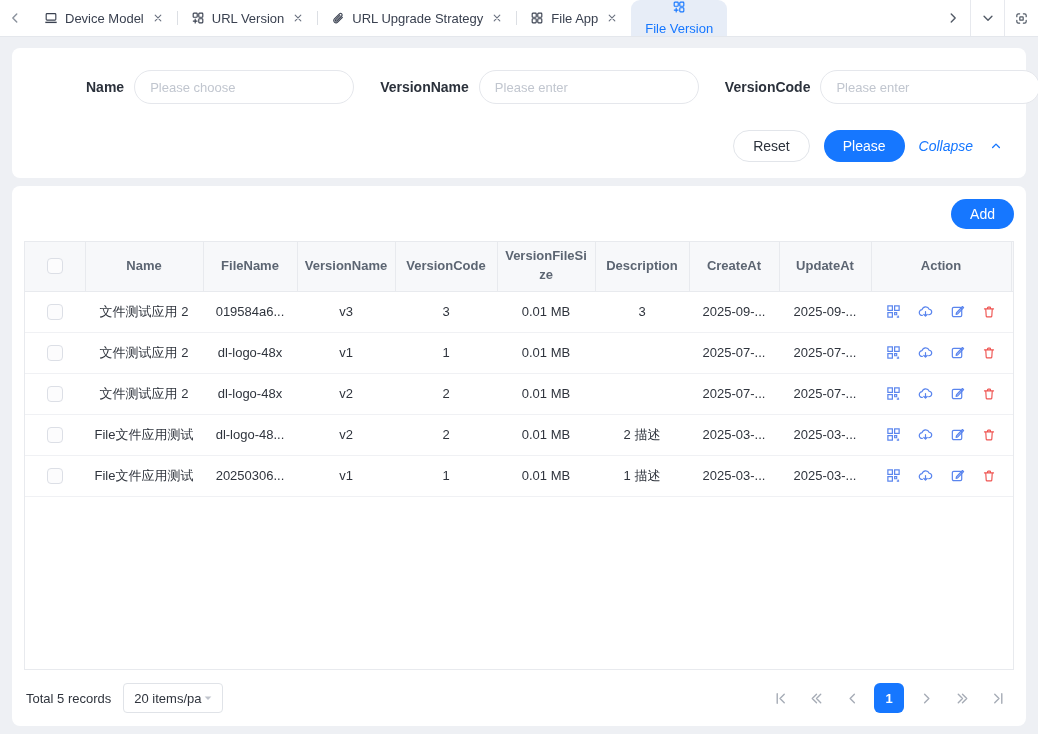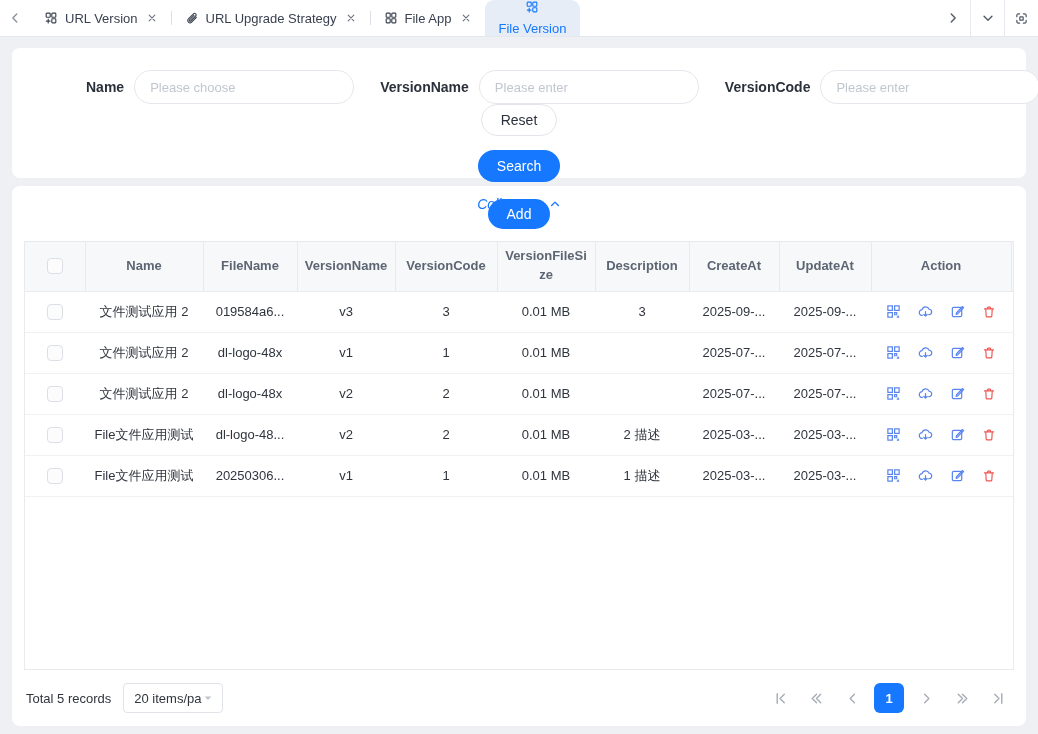--- a/index.html
+++ b/index.html
@@ -45,35 +45,35 @@
   }
   .fields { display:flex; align-items:center; padding-left:50px; }
   .field { display:flex; align-items:center; margin-right:26px; }
   .field label { font-weight:700; color:#2b313b; font-size:14px; margin-right:10px; white-space:nowrap; }
   .field input {
     width:220px; height:34px; border:1px solid #e5e7ec; border-radius:17px;
     padding:8px 15px; font-size:13px; color:#303133; outline:none;
     font-family:inherit; background:#fff;
   }
   .field input::placeholder { color:#c1c6cf; }
-  .form-actions { display:flex; justify-content:flex-end; align-items:center; gap:14px;flex-direction:column; }
+  .form-actions { display:flex; justify-content:flex-end; align-items:center; gap:14px; }
   .btn {
     height:32px; padding:0 19px; border-radius:16px; font-size:14px;
     cursor:pointer; font-family:inherit; display:inline-flex; align-items:center;
   }
   .btn.plain { background:#fff; border:1px solid #e2e5ea; color:#2b313b; }
   .btn.primary { background:#1677ff; border:none; color:#fff; }
   .collapse-link {
     color:#1677ff; font-size:14px; display:flex; align-items:center; gap:17px; cursor:pointer;font-style:italic;
   }
   .table-card {
     margin:8px 12px; background:#fff; border-radius:8px;
     height:540px; padding:0 10px; display:flex; flex-direction:column;
   }
-  .card-toolbar { display:flex; justify-content:center; align-items:center; padding:13px 2px 12px; }
+  .card-toolbar { display:flex; justify-content:flex-end; align-items:center; padding:13px 2px 12px; }
   .btn.add { height:30px; }
   
   .table-wrap { flex:1; margin:0 2px; border:1px solid #e8eaee; overflow:hidden; }
   table { width:100%; border-collapse:collapse; table-layout:fixed; }
   thead th {
     background:#f7f8fa; color:#5c6572; font-weight:700; font-size:13px;
     height:49px; border-bottom:1px solid #e8eaee; text-align:center;
     padding:4px 6px; word-break:break-all; line-height:1.45;
   }
   thead th:not(:last-child) { border-right:1px solid #e8eaee; }
@@ -116,20 +116,34 @@
 </head>
 <body>
 
 <div class="tabbar">
   <button class="nav-btn">
     <svg width="14" height="14" viewBox="0 0 16 16" fill="none" stroke="currentColor" stroke-width="1.6" stroke-linecap="round" stroke-linejoin="round">
         <path d="M10 3.5L5.5 8l4.5 4.5"></path>
       </svg>
   </button>
   <div class="tabs">
+    <div class="tab">
+      <span class="t-icon">
+        <svg width="14" height="14" viewBox="0 0 16 16" fill="none" stroke="currentColor" stroke-width="1.3">
+            <rect x="2.5" y="3" width="11" height="7.5" rx="1"></rect>
+            <path d="M1.5 13h13" stroke-width="1.6"></path>
+          </svg>
+      </span>
+      <span>Device Model</span>
+      <span class="close">
+        <svg width="10" height="10" viewBox="0 0 16 16" fill="none" stroke="currentColor" stroke-width="1.8" stroke-linecap="round">
+            <path d="M3.5 3.5l9 9M12.5 3.5l-9 9"></path>
+          </svg>
+      </span>
+    </div>
     <div class="tab">
       <span class="t-icon">
         <svg width="14" height="14" viewBox="0 0 16 16" fill="none" stroke="currentColor" stroke-width="1.3">
             <rect x="2.5" y="2.5" width="4.6" height="4.6" rx="0.8"></rect>
             <rect x="8.9" y="2.5" width="4.6" height="4.6" rx="0.8"></rect>
             <rect x="8.9" y="8.9" width="4.6" height="4.6" rx="0.8"></rect>
             <path d="M4.8 9.3v4.4M2.6 11.5H7" stroke-linecap="round"></path>
           </svg>
       </span>
       <span>URL Version</span>
@@ -215,21 +229,21 @@
       <label>VersionName</label>
       <input type="text" placeholder="Please enter" style="">
     </div>
     <div class="field">
       <label>VersionCode</label>
       <input type="text" placeholder="Please enter" style="">
     </div>
   </div>
   <div class="form-actions">
     <button class="btn plain">Reset</button>
-    <button class="btn primary">Search</button>
+    <button class="btn primary">Please</button>
     <span class="collapse-link">
       <span>Collapse</span>
       <svg width="12" height="12" viewBox="0 0 16 16" fill="none" stroke="currentColor" stroke-width="1.8" stroke-linecap="round" stroke-linejoin="round">
           <path d="M3.5 10L8 5.5l4.5 4.5"></path>
         </svg>
     </span>
   </div>
 </div>
 
 <div class="table-card">

